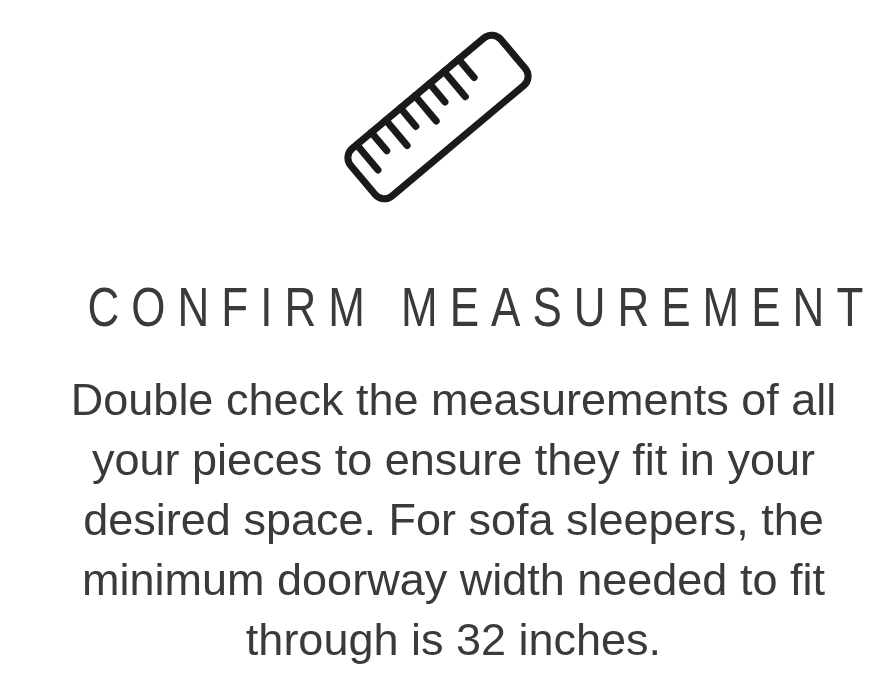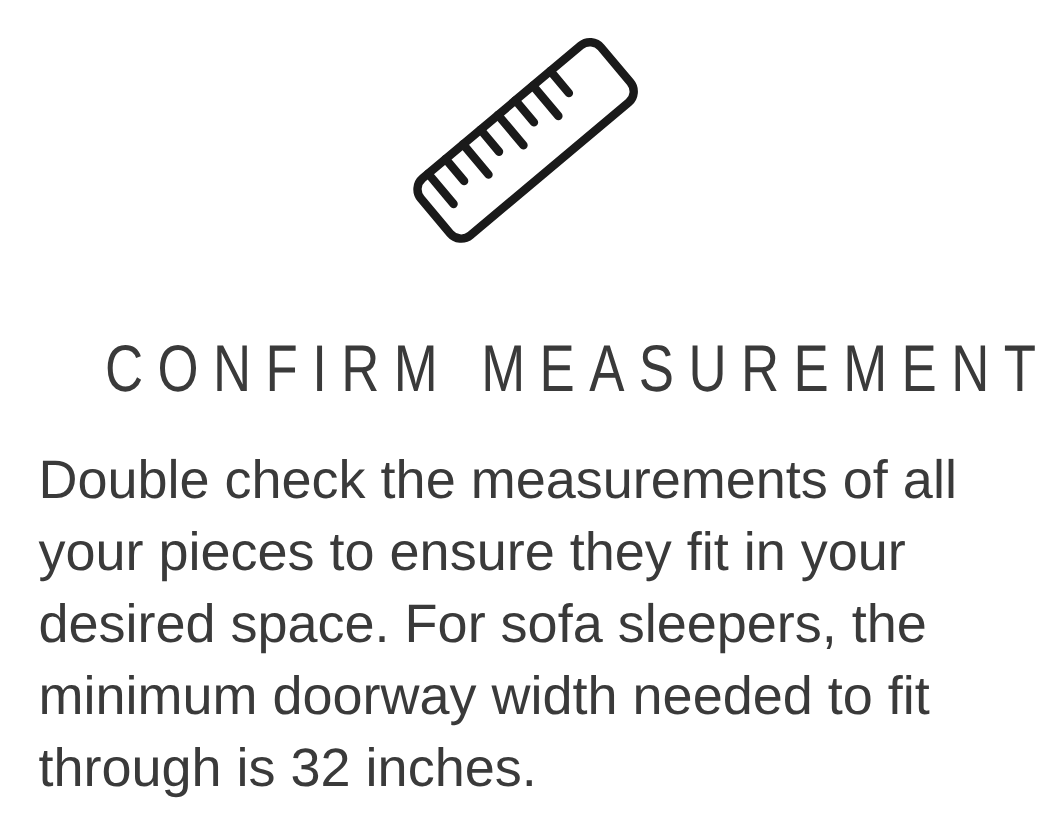--- a/index.html
+++ b/index.html
@@ -33,20 +33,21 @@
     color: #3a3a3a;
     white-space: nowrap;
     transform: scaleX(0.8);
     transform-origin: 50% 50%;
   }
   .body-text {
     margin: 35px 0 0 0;
     font-size: 45px;
     font-weight: 400;
     line-height: 60px;
+    text-align: center;
     color: #3a3a3a;
     white-space: pre-line;
     padding-left: 32px;
   }
 </style>
 </head>
 <body>
 
 <main class="page">
 

